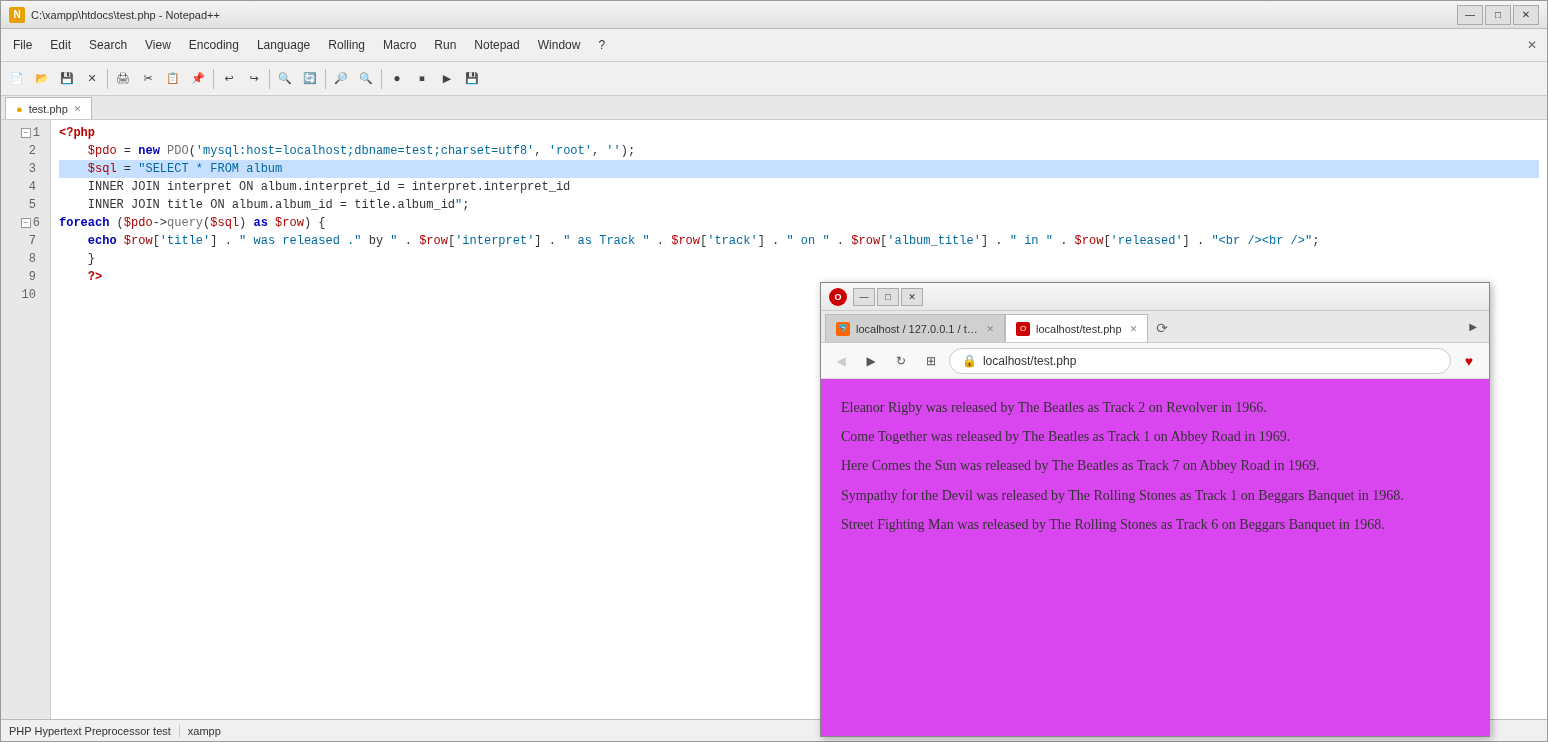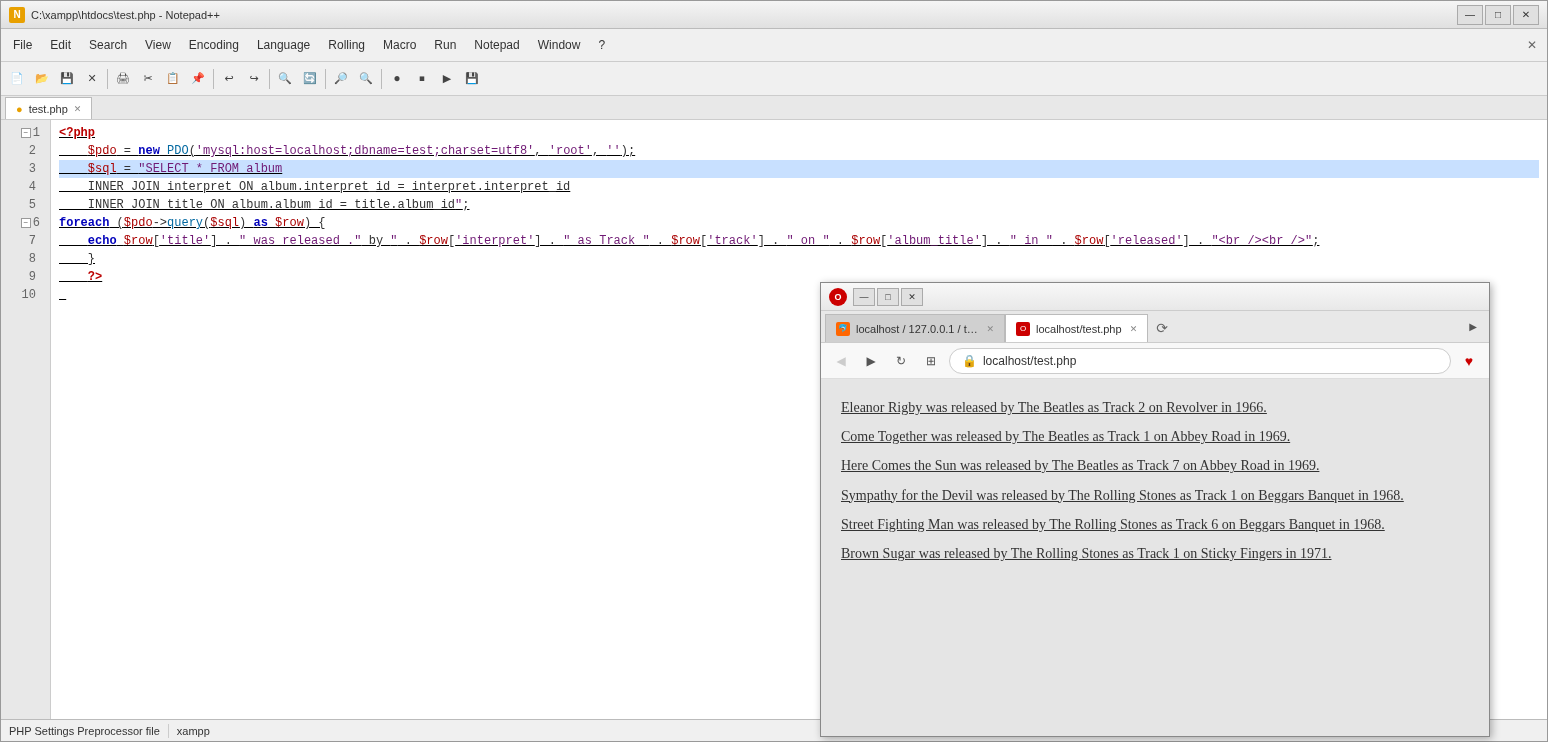--- a/index.html
+++ b/index.html
@@ -205,32 +205,31 @@
       overflow: auto;
       position: relative;
     }
 
     .code-line {
       height: 18px;
       line-height: 18px;
       white-space: pre;
       display: flex;
       align-items: center;
-      text-decoration: underline;
     }
     .code-line.highlighted {
       background: #c8e0ff;
     }
 
     
     .php-tag { color: #bb0000; font-weight: bold; }
     .php-var { color: #aa0000; }
-    .php-str { color: #701a75; }
+    .php-str { color: #0369a1; }
     .php-kw { color: #0000bb; font-weight: bold; }
-    .php-func { color: #0369a1; }
+    .php-func { color: #737373; }
     .php-plain { color: #333333; }
 
     
     .npp-statusbar {
       height: 22px;
       background: #f0f0f0;
       border-top: 1px solid #bbb;
       display: flex;
       align-items: center;
       padding: 0 8px;
@@ -411,26 +410,25 @@
       font-size: 14px;
       color: #cc0000;
       cursor: pointer;
     }
 
     
     .browser-content {
       flex: 1;
       padding: 16px 20px;
       overflow-y: auto;
-      background: #e5e5e5;
+      background: #d946ef;
       font-family: Georgia, 'Times New Roman', serif;
       font-size: 14px;
       color: #333;
       line-height: 1.8;
-      text-decoration: underline;
     }
     .browser-result-line {
       margin-bottom: 4px;
     }
   </style>
 </head>
 <body>
 
 <div class="npp-window">
 
@@ -551,21 +549,21 @@
         <span class="php-plain">&nbsp;&nbsp;&nbsp;&nbsp;</span><span class="php-tag">?&gt;</span>
       </div>
 
       <div class="code-line">
         <span>&nbsp;</span>
       </div>
     </div>
   </div>
 
   <div class="npp-statusbar">
-    <span class="status-seg">PHP Settings Preprocessor file</span>
+    <span class="status-seg">PHP Hypertext Preprocessor test</span>
     <span>xampp</span>
   </div>
 </div>
 
 <div class="browser-window">
 
   <div class="browser-titlebar">
     <div class="opera-logo">O</div>
     <div class="browser-titlebar-buttons">
       <div class="browser-titlebar-btn">—</div>
@@ -612,17 +610,14 @@
     </div>
     <div class="browser-result-line">
       <span>Here Comes the Sun was released by The Beatles as Track 7 on Abbey Road in 1969.</span>
     </div>
     <div class="browser-result-line">
       <span>Sympathy for the Devil was released by The Rolling Stones as Track 1 on Beggars Banquet in 1968.</span>
     </div>
     <div class="browser-result-line">
       <span>Street Fighting Man was released by The Rolling Stones as Track 6 on Beggars Banquet in 1968.</span>
     </div>
-    <div class="browser-result-line">
-      <span>Brown Sugar was released by The Rolling Stones as Track 1 on Sticky Fingers in 1971.</span>
-    </div>
   </div>
 </div>
 
 </body></html>

